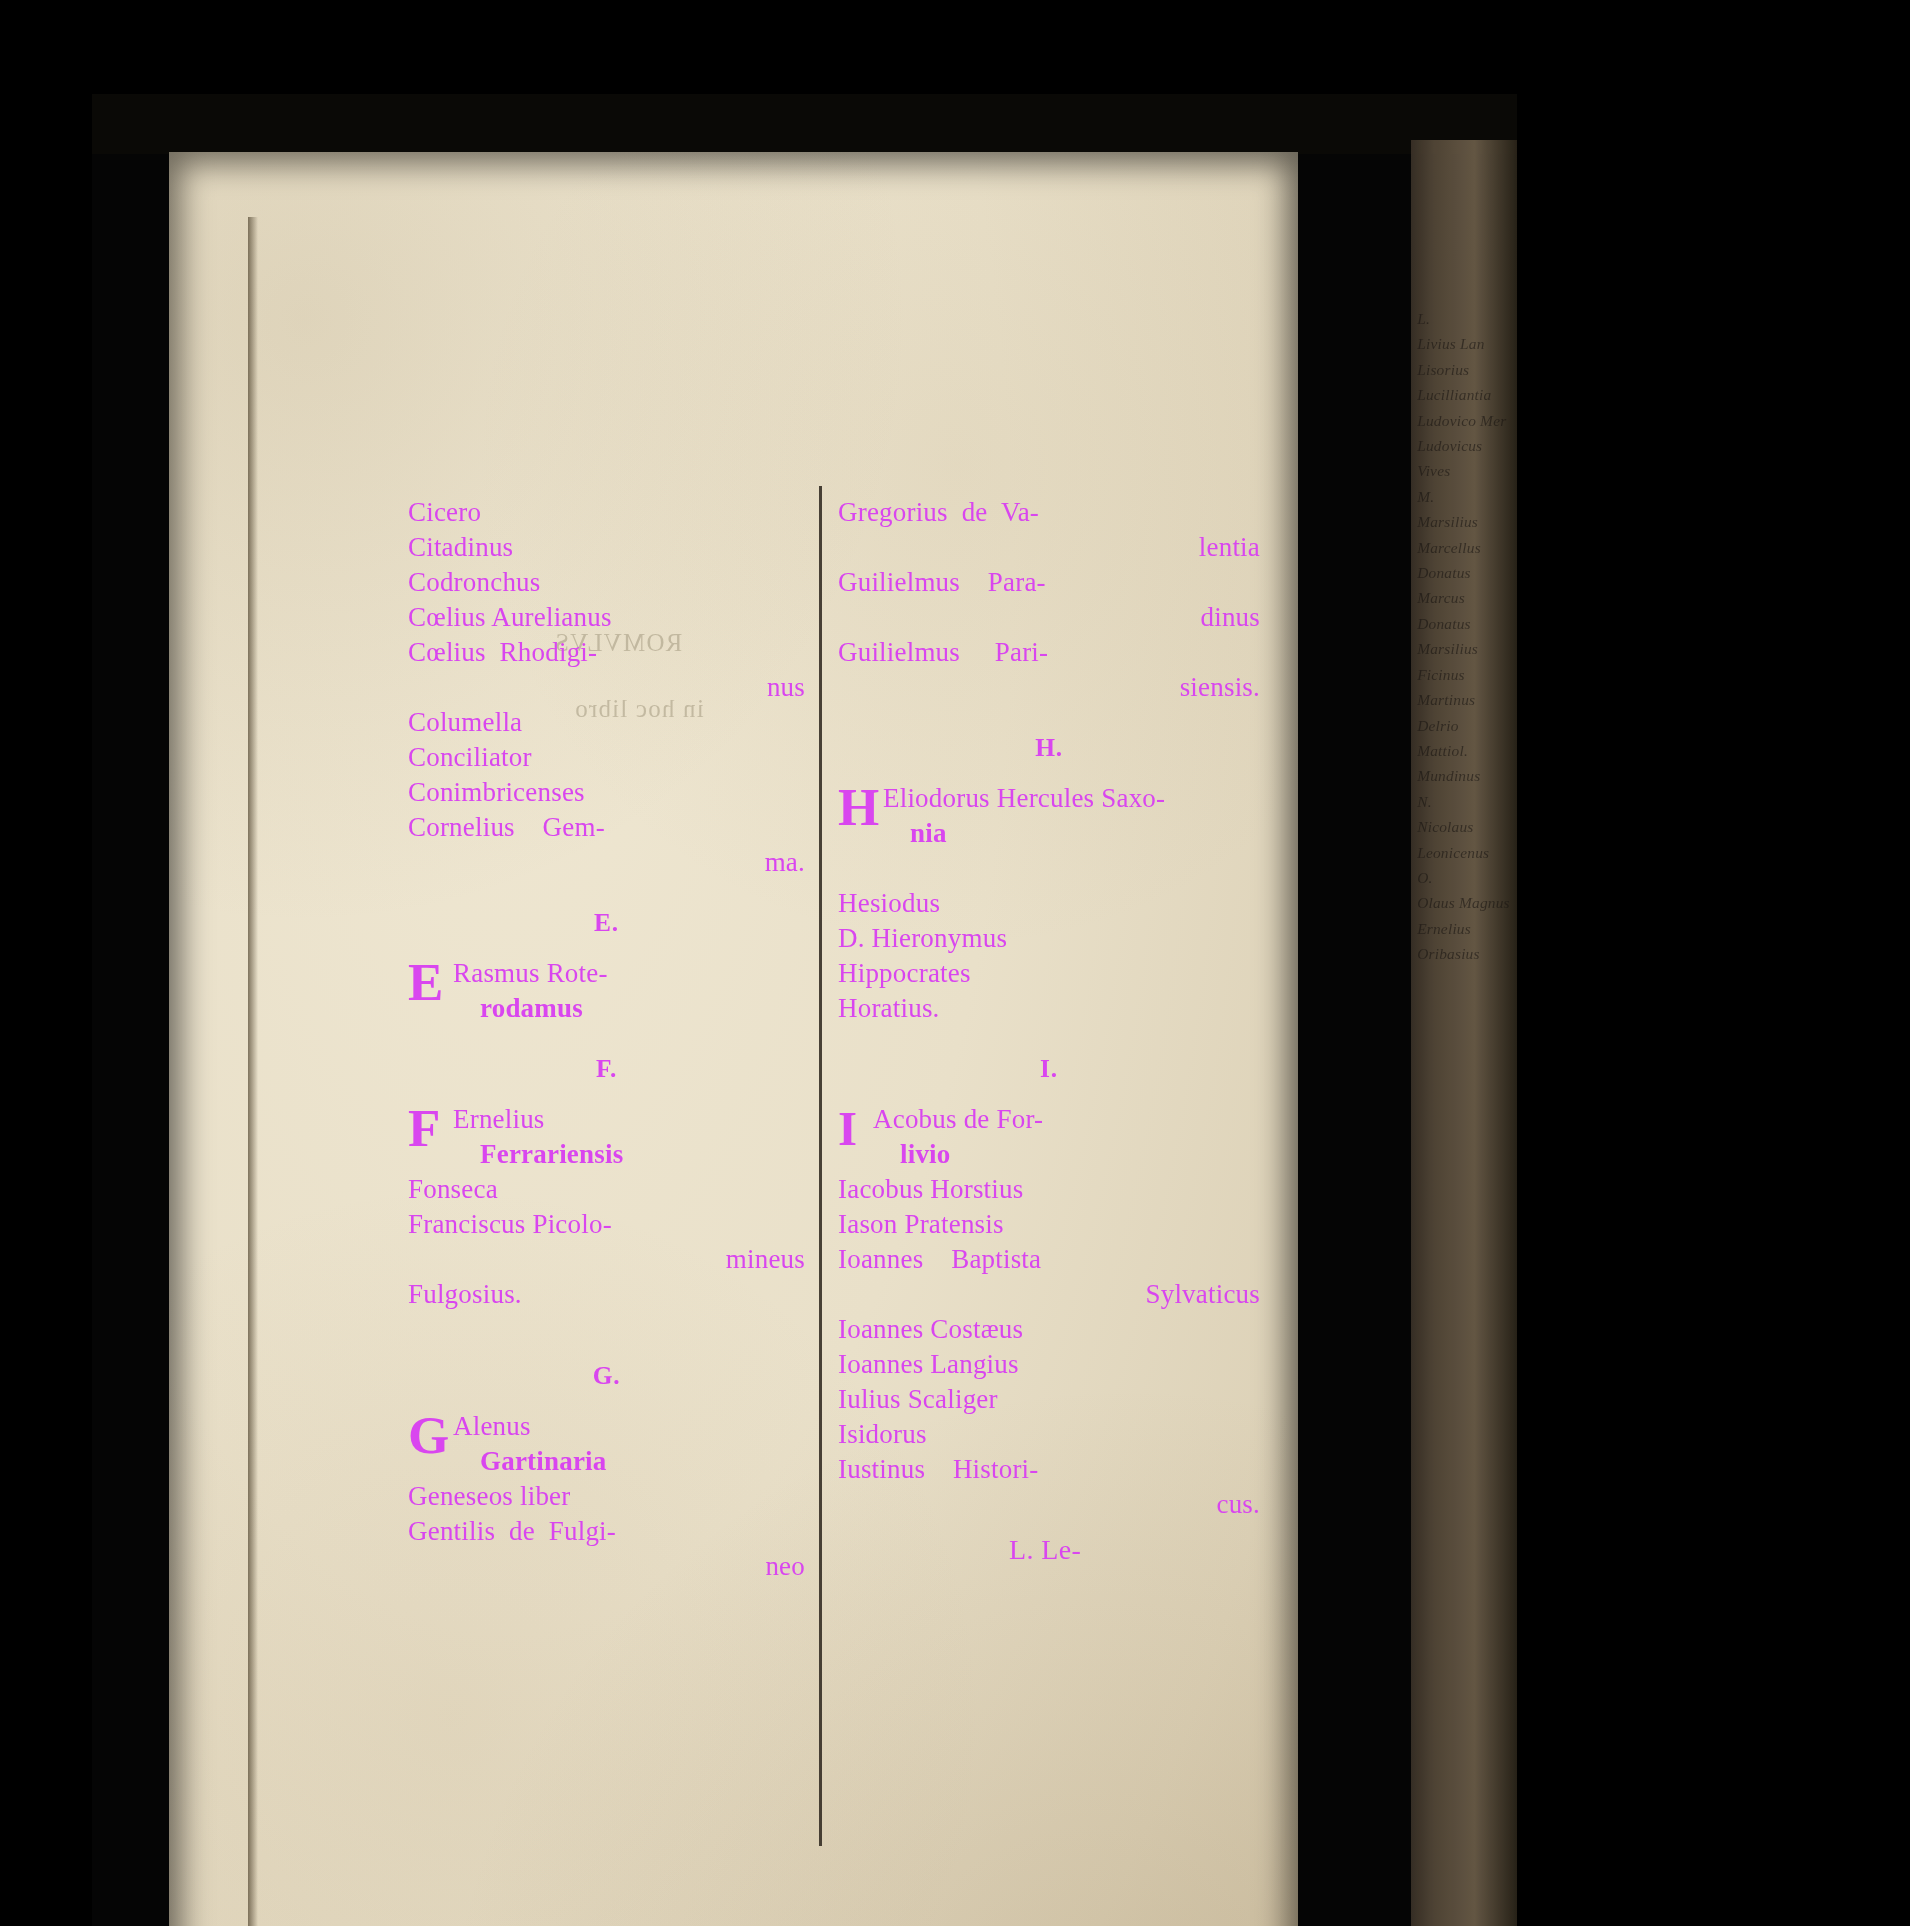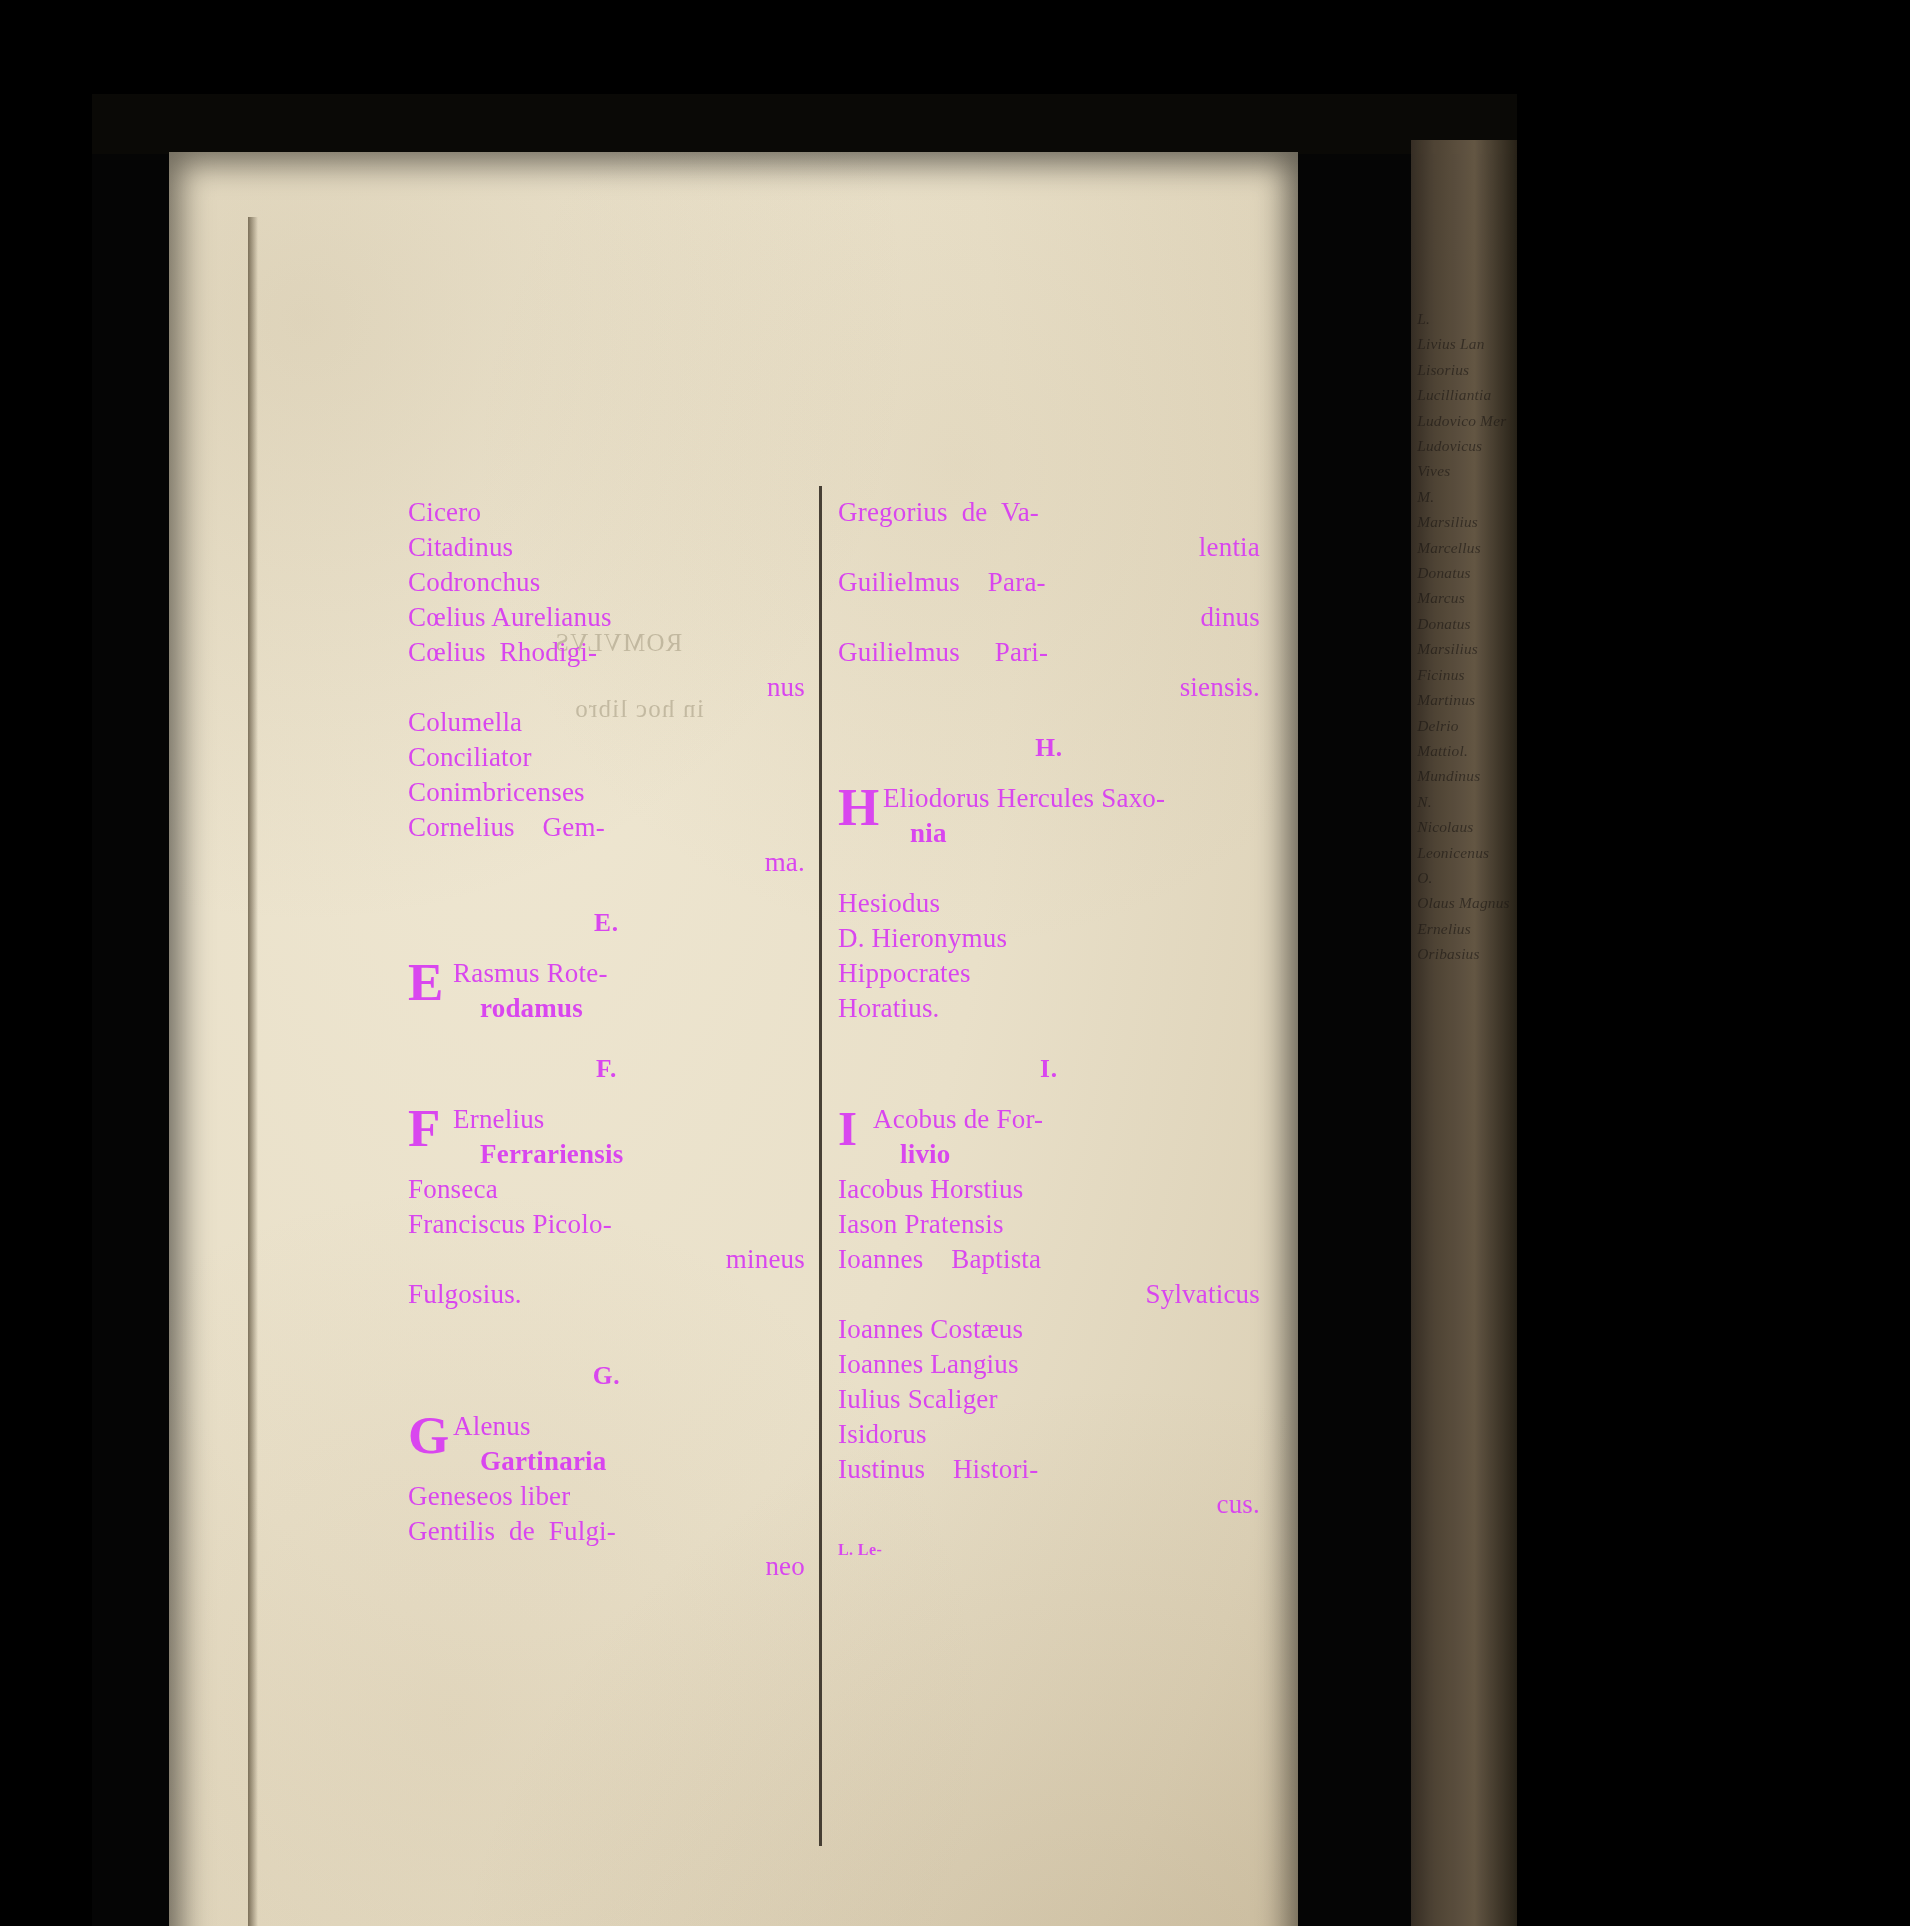--- a/index.html
+++ b/index.html
@@ -168,26 +168,25 @@
     letter-spacing: 0;
   }
   .dropcap-row .lines {
     display: block;
     padding-left: 45px;
   }
   .dropcap-row .lines .l2 { display:block; padding-left: 27px; font-weight: bold; }
 
   .catchword {
     display: block;
-    text-align: left;
+    text-align: center;
     padding-right: 7.7px;
     margin-top: 10px;
-    font-size: 16px;
+    font-size: 28px;
     letter-spacing: 0.4px;
-    font-weight: bold;
   }
 
   
   .ghost {
     position: absolute;
     color: #6b6044;
     opacity: 0.30;
     font-size: 25px;
     letter-spacing: 1.2px;
     filter: blur(0.4px);

